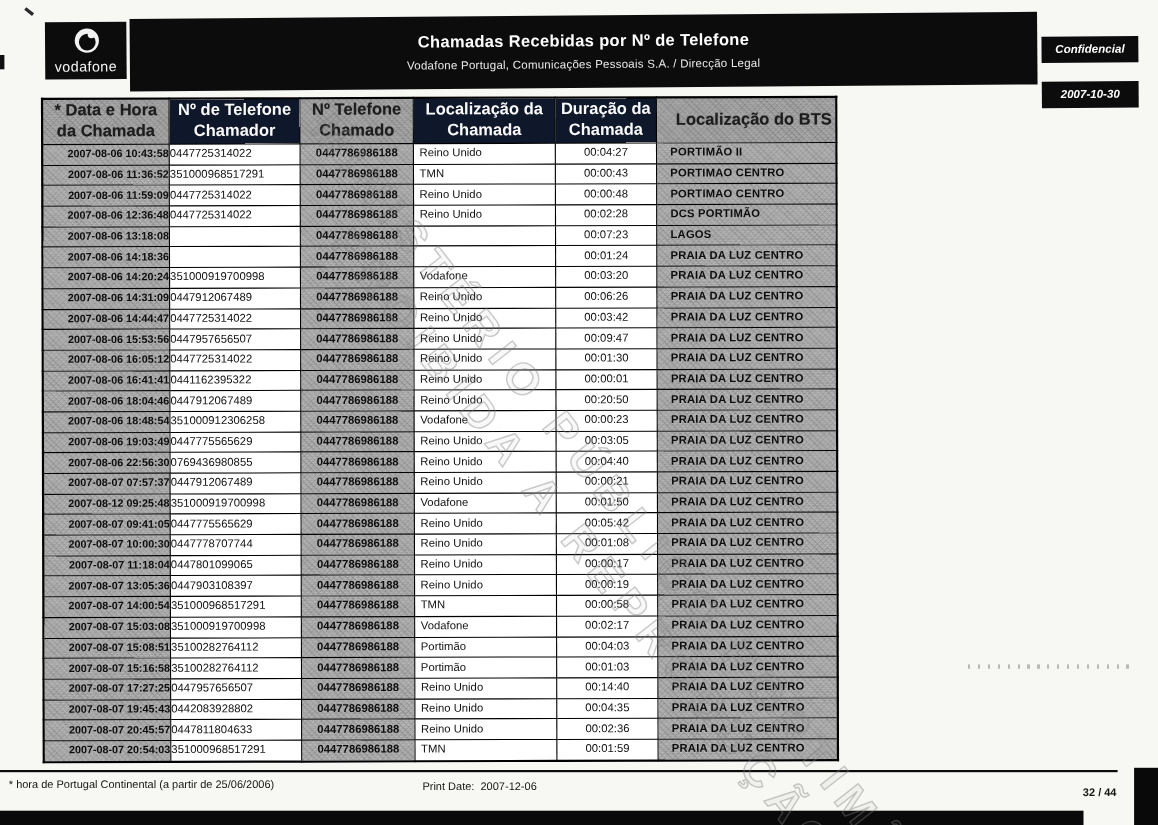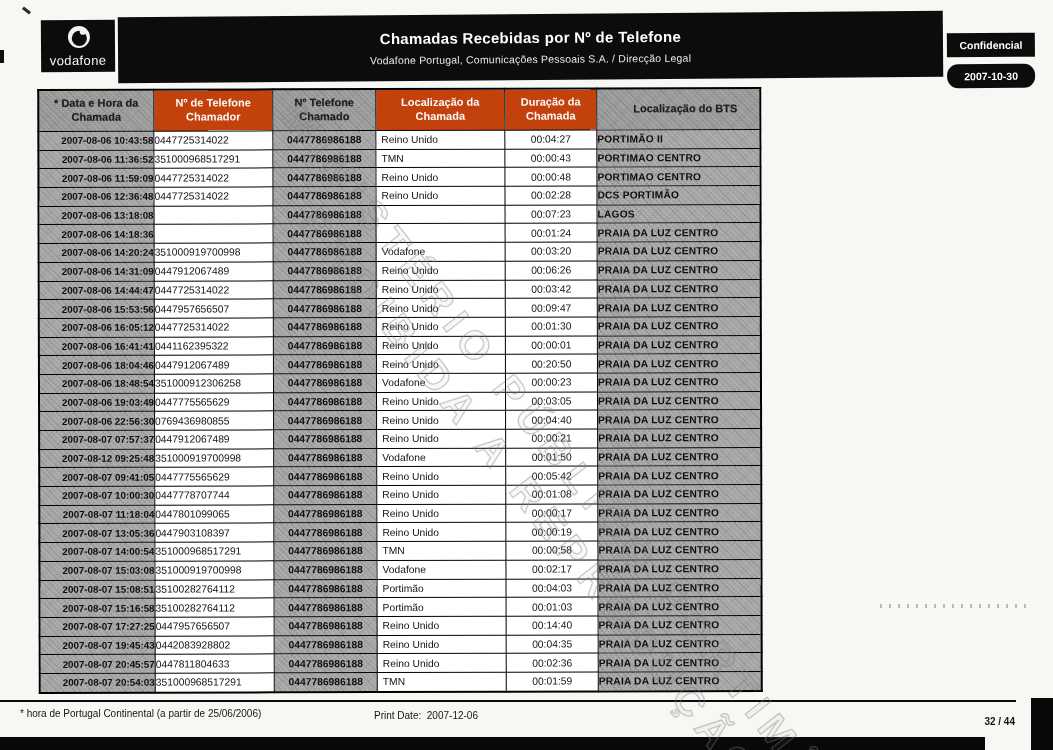--- a/index.html
+++ b/index.html
@@ -16,62 +16,62 @@
   }
   .logo-mark{position:absolute;top:5px;left:26px;width:24px;height:24px;}
   .logo-text{color:#f5f5f5;font-size:13px;letter-spacing:.4px;margin-bottom:4px;font-weight:400;}
   .header-bar{
     position:absolute;left:118px;top:14px;width:825px;height:66px;background:#0c0c0c;
     transform:rotate(-0.45deg);
     display:flex;flex-direction:column;align-items:center;justify-content:center;gap:7px;
   }
   .header-title{color:#ffffff;font-size:15px;font-weight:700;letter-spacing:.3px;}
   .header-subtitle{color:#e9e9e9;font-size:10.5px;letter-spacing:.2px;}
-  .confid-box{position:absolute;left:947px;top:33px;width:88px;transform:rotate(-0.4deg);}
+  .confid-box{position:absolute;left:947px;top:33px;width:88px;transform:rotate(-0.4deg);font-style:italic;}
   .confid-cell{
     background:#0c0c0c;color:#ffffff;font-size:10.5px;font-weight:700;
     height:24px;display:flex;align-items:center;justify-content:center;
   }
-  .confid-cell + .confid-cell{margin-top:7px;border-radius:11px;}
+  .confid-cell + .confid-cell{margin-top:17px;}
   
   .tbl-wrap{position:absolute;left:38px;top:88px;transform:rotate(-0.15deg);}
   table{border-collapse:collapse;table-layout:fixed;background:#ffffff;border:2px solid #000;}
   th,td{border:1px solid #000;padding:0;overflow:hidden;white-space:nowrap;}
-  th{height:40px;font-size:11px;font-weight:700;text-align:center;padding:0 3px;white-space:normal;line-height:1.25;}
+  th{height:40px;font-size:15px;font-weight:700;text-align:center;padding:0 3px;white-space:normal;line-height:1.25;}
   td{height:17.7px;font-size:10.3px;line-height:17px;}
   .c0{width:108px;} .c1{width:112px;} .c2{width:96px;} .c3{width:122px;} .c4{width:85px;margin-left:22px;} .c5{width:142px;padding-left:17px;}
-  th.dark{background:#c2410c;color:#fafafa;}
+  th.dark{background:#0f172a;color:#fafafa;}
   .noise{
     background-color:#b2b2b2;
     background-image:
       repeating-linear-gradient(45deg, rgba(25,25,25,.12) 0 1px, rgba(255,255,255,.08) 1px 2px, transparent 2px 4px),
       repeating-linear-gradient(135deg, rgba(20,20,20,.09) 0 1px, transparent 1px 3px),
       repeating-linear-gradient(0deg, rgba(0,0,0,.06) 0 1px, transparent 1px 2px);
   }
   th.hl{color:#1d1d1d;text-shadow:0 0 1px rgba(0,0,0,.35);background-color:#a6a6a6;}
   td.c0{font-weight:700;font-size:9.8px;text-align:right;color:#0d0d0d;}
   td.c1{}
   td.c2{font-weight:700;text-align:center;color:#0d0d0d;}
   td.c3{text-align:left;padding-left:5px;}
   td.c4{text-align:center;}
-  td.c5{font-weight:700;text-align:left;padding-left:0;font-size:10.2px;letter-spacing:.2px;color:#0d0d0d;}
+  td.c5{font-weight:700;text-align:left;padding-left:12px;font-size:10.2px;letter-spacing:.2px;color:#0d0d0d;}
   
   .wm{
     position:absolute;z-index:30;pointer-events:none;
     font-size:40px;font-weight:700;letter-spacing:9px;
     color:rgba(130,130,130,.10);
     -webkit-text-stroke:1.3px rgba(125,125,125,.75);
     transform-origin:0 0;transform:rotate(52deg);white-space:nowrap;opacity:.55;
   }
   #wm1{left:308px;top:96px;}
   #wm2{left:326px;top:200px;}
   
   .footer-rule{position:absolute;left:0;top:700px;width:1016px;height:2px;background:#0c0c0c;}
-  .footnote{position:absolute;left:20px;top:708px;font-size:10px;color:#151515;}
-  .print-date{position:absolute;left:374px;top:710px;font-size:10px;color:#151515;}
+  .footnote{position:absolute;left:8px;top:708px;font-size:10px;color:#151515;}
+  .print-date{position:absolute;left:384px;top:710px;font-size:10px;color:#151515;}
   .page-num{position:absolute;left:960px;top:716px;width:55px;text-align:right;font-size:10px;font-weight:700;color:#151515;}
   .bottom-bar{position:absolute;left:0;top:737px;width:985px;height:13px;background:#090909;}
   .corner-block{position:absolute;left:1031px;top:698px;width:22px;height:52px;background:#090909;}
   .mark-a{position:absolute;left:22px;top:9px;width:9px;height:3px;background:#2a2a2a;transform:rotate(38deg);}
   .mark-b{position:absolute;left:0px;top:50px;width:4px;height:13px;background:#101010;}
   .mark-c{position:absolute;left:880px;top:604px;width:150px;height:4px;
     background:repeating-linear-gradient(90deg,#b9b9b9 0 2px,transparent 2px 9px);}
   .mark-d{position:absolute;left:918px;top:13px;width:3px;height:3px;background:#555;border-radius:50%;}
 </style>
 </head>

